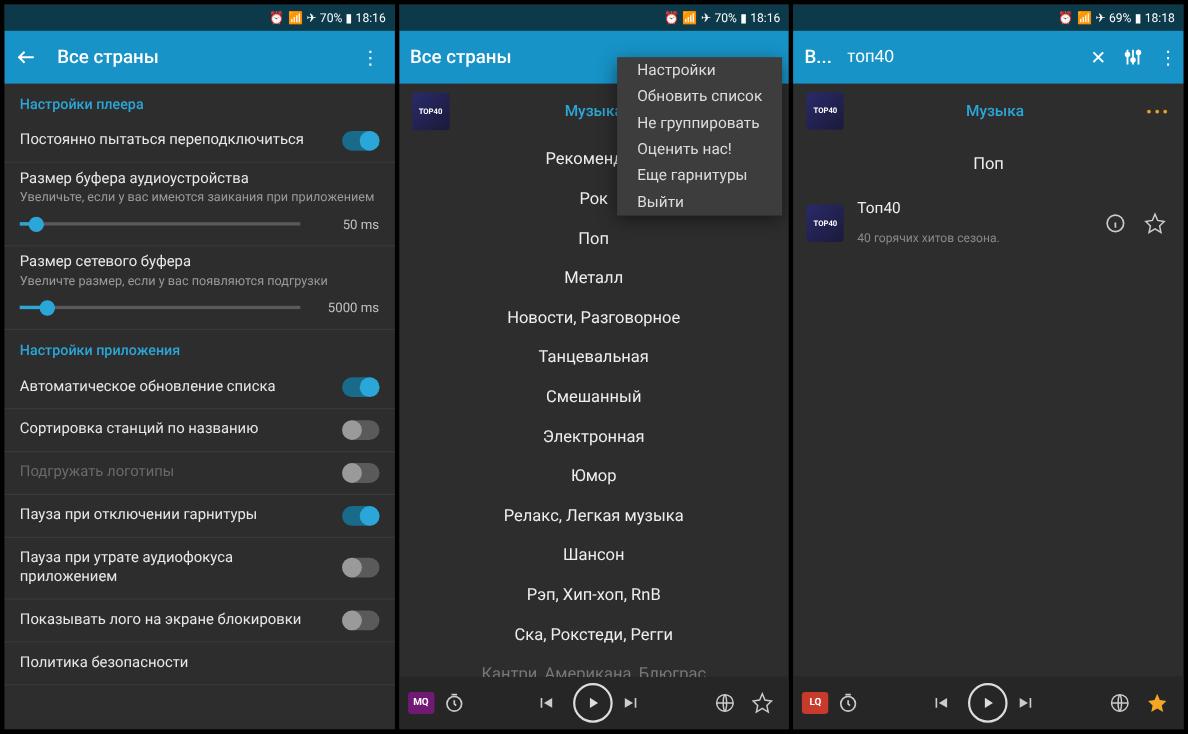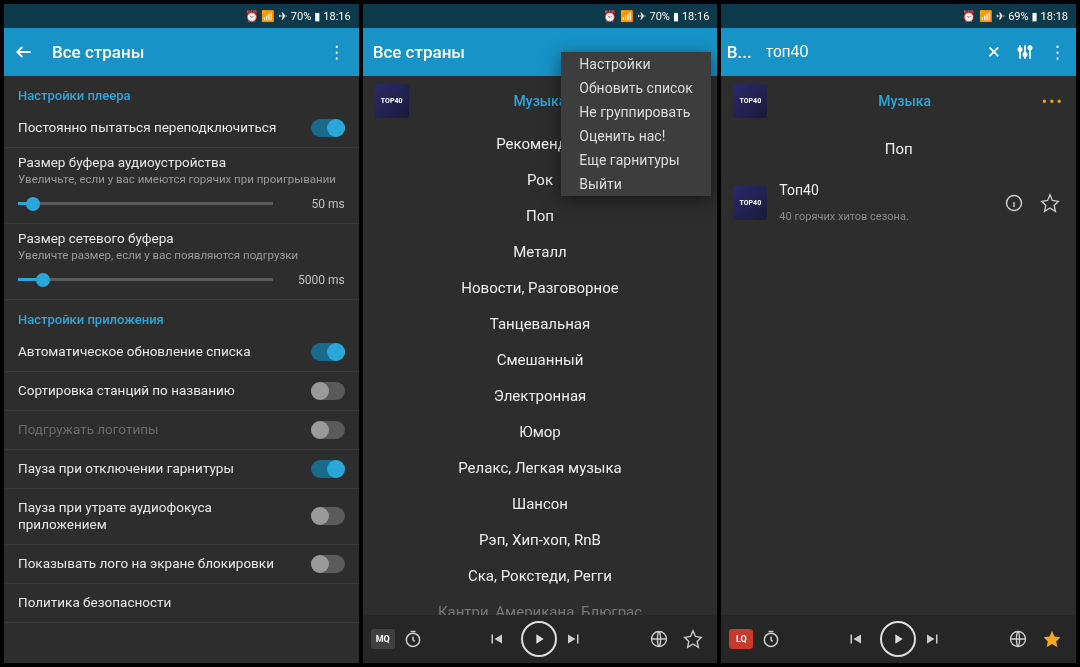--- a/index.html
+++ b/index.html
@@ -36,21 +36,20 @@
   
   .appbar {
     height: 48px;
     background: #1793c7;
     display: flex;
     align-items: center;
     padding: 0 10px;
     color: #fff;
     font-size: 17px;
     gap: 14px;
-    justify-content: flex-end;
   }
   .appbar .title { flex: 1; font-weight: 500; }
   .appbar .iconbtn { width: 24px; text-align: center; cursor: pointer; }
   .appbar input.search {
     flex: 1;
     background: transparent;
     border: none;
     color: #fff;
     font-size: 16px;
     outline: none;
@@ -150,21 +149,21 @@
   
   .player {
     height: 48px; background: #262626;
     display: flex; align-items: center; padding: 0 8px; gap: 8px;
   }
   .player .qbadge {
     width: 24px; height: 20px; border-radius: 3px;
     display: flex; align-items: center; justify-content: center;
     color: #fff; font-size: 9px; font-weight: bold;
   }
-  .player .qbadge.mq { background: #404040; }
+  .player .qbadge.mq { background: #701a75; }
   .player .qbadge.lq { background: #c73a2c; }
   .player .pbtn { color: #ccc; font-size: 16px; cursor: pointer; width: 26px; text-align: center; }
   .player .play {
     width: 36px; height: 36px; border: 2px solid #ddd; border-radius: 50%;
     display: flex; align-items: center; justify-content: center;
     color: #ddd; cursor: pointer;
   }
   .player .spacer { flex: 1; }
   .player .star.fav { color: #f5a623; }
 
@@ -200,21 +199,21 @@
 
     <div class="setting">
       <div class="txt">
           <div class="lbl">Постоянно пытаться переподключиться</div>
         </div>
       <div class="switch on"></div>
     </div>
 
     <div class="slider-row">
       <div class="lbl">Размер буфера аудиоустройства</div>
-      <div class="sub">Увеличьте, если у вас имеются горячих при проигрывании</div>
+      <div class="sub">Увеличьте, если у вас имеются заикания при приложением</div>
       <div class="slider-line">
         <div class="slider">
           <div class="fill" style="width:6%"></div>
           <div class="thumb" style="left:6%"></div>
         </div>
         <div class="slider-val">50 ms</div>
       </div>
     </div>
 
     <div class="slider-row">

